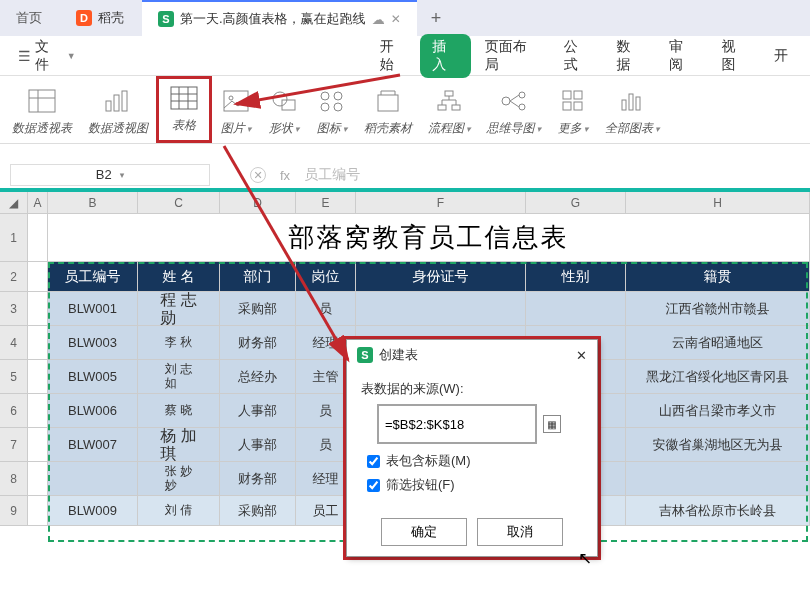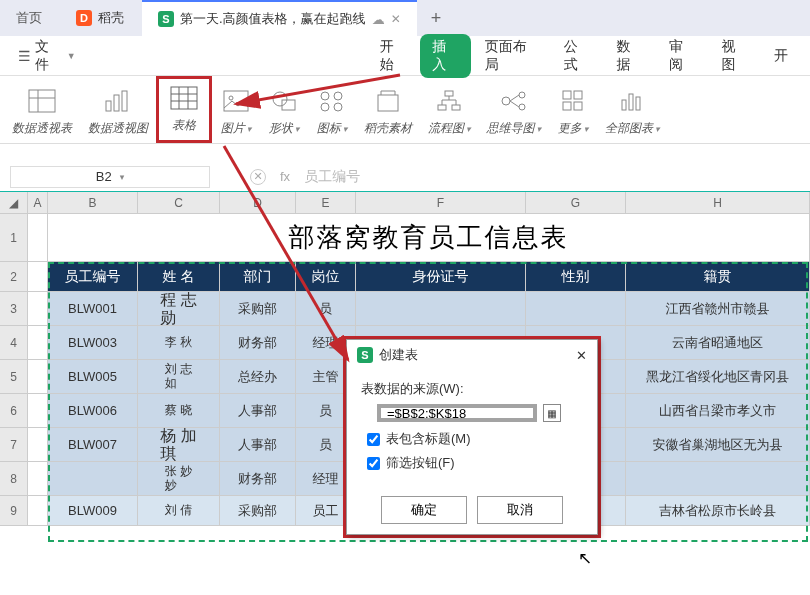--- a/index.html
+++ b/index.html
@@ -23,21 +23,21 @@
   .menuitem { padding:0 12px; font-size:14px; color:#333; cursor:pointer;}
   .menuitem.on { background:#1fa463; border-radius:8px; color:#fff; padding:4px 12px; }
   
   .ribbon { display:flex; align-items:flex-end; height:68px; background:#fff; border-bottom:1px solid #ddd; padding:0 4px;}
   .rbtn { display:flex; flex-direction:column; align-items:center; justify-content:flex-end; padding:4px 8px 6px; gap:4px; font-size:12px; color:#555; cursor:pointer; min-width:56px;font-style:italic;}
   .rbtn.small{min-width:48px;}
   .rbtn .ico { width:30px; height:30px; display:flex; align-items:center; justify-content:center; color:#888;}
   .rbtn.highlight { border:3px solid #c2282d; }
   .dd { font-size:9px; color:#888; margin-left:2px;}
   
-  .namebox { display:flex; align-items:center; height:30px; border-bottom:1px solid #14b8a6; margin-top:18px;}
+  .namebox { display:flex; align-items:center; height:30px; border-bottom:4px solid #14b8a6; margin-top:18px;}
   .nb-cell { width:200px; text-align:center; border:1px solid #ddd; height:22px; line-height:22px; margin-left:10px; font-size:13px; display:flex; align-items:center; justify-content:center; gap:6px;}
   .nb-fx { margin-left:40px; display:flex; align-items:center; gap:14px; color:#aaa;}
   .nb-fx .ph{ color:#bbb; font-size:14px;}
   
   .colhdrs { display:flex; height:22px; background:#e9e9e9; border-bottom:1px solid #ccc; font-size:12px; color:#666;}
   .ch { border-right:1px solid #ccc; text-align:center; line-height:22px;}
   .ch.idx{width:28px;}
   
   .sheet { position:relative; }
   .row { display:flex; height:34px; border-bottom:1px solid #ccc;}
@@ -54,21 +54,21 @@
   
   .ants { position:absolute; border:2px dashed #1fa463; pointer-events:none;}
   
   .dialog { position:absolute; width:250px; background:#fff; border:1px solid #999; box-shadow:2px 2px 6px rgba(0,0,0,.3);}
   .dlg-border { border:3px solid #c2282d; padding:0; }
   .dlg-title { display:flex; align-items:center; justify-content:space-between; padding:6px 10px; font-size:13px;}
   .dlg-title .t { display:flex; align-items:center; gap:6px;}
   .dlg-body { padding:4px 14px 10px; font-size:13px;}
   .dlg-body label{display:block; margin:6px 0;}
   .dlg-input { display:flex; align-items:center; gap:6px; margin:4px 0 8px 16px;}
-  .dlg-input input{ width:160px; height:18px; border:4px solid #a3a3a3; padding:0 6px; font-size:13px;}
+  .dlg-input input{ width:160px; height:40px; border:2px solid #a3a3a3; padding:0 6px; font-size:13px;}
   .dlg-chk { display:flex; align-items:center; gap:6px; margin:6px 0 4px 6px;}
   .dlg-btns { display:flex; gap:10px; justify-content:center; padding:10px 0;}
   .dlg-btns button{ width:86px; height:28px; background:#fff; border:1px solid #999; font-size:13px; cursor:pointer;}
   
   svg.arrow{position:absolute; pointer-events:none;}
   .cursor{position:absolute; font-size:17px; color:#000;}
 </style>
 </head>
 <body>
 

